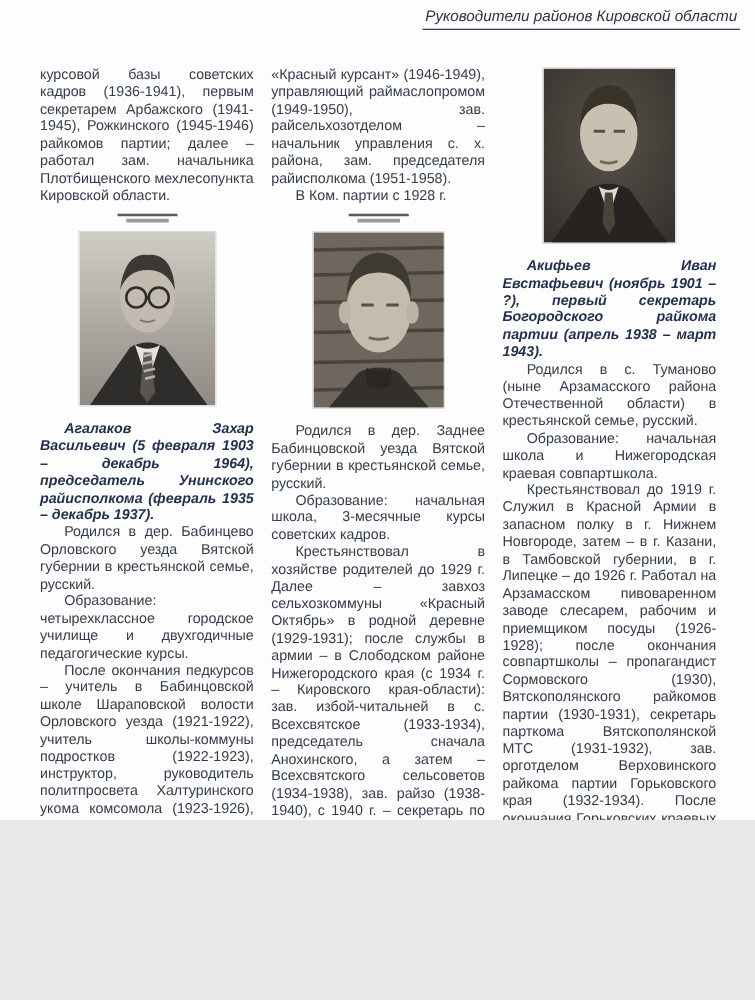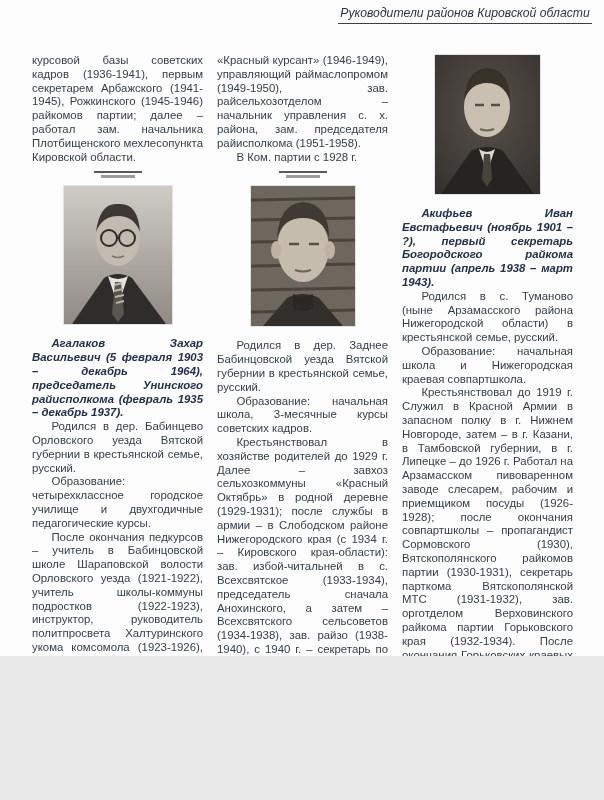--- a/index.html
+++ b/index.html
@@ -167,21 +167,21 @@
           <path d="M44 94 L52 118 L60 94 Q52 100 44 94Z" fill="#ddd8d0"></path>
           <path d="M49 99 L55 99 L57 124 L52 132 L47 124 Z" fill="#494439"></path>
           <ellipse cx="52" cy="52" rx="23" ry="30" fill="#c9c0b2"></ellipse>
           <path d="M29 46 Q31 14 52 13 Q75 14 75 46 Q69 28 52 28 Q35 28 29 46Z" fill="#383329"></path>
           <path d="M40 50 L49 50 M56 50 L65 50" stroke="#56504a" stroke-width="2.5"></path>
           <path d="M45 74 Q52 77 59 74" stroke="#70675c" stroke-width="2" fill="none"></path>
         </svg>
       </div>
 
       <p class="bio-heading">Акифьев Иван Евстафьевич (ноябрь 1901 – ?), первый секретарь Богородского райкома партии (апрель 1938 – март 1943).</p>
-      <p class="indent">Родился в с. Туманово (ныне Арзамасского района Нижегородской области) в крестьянской семье, русский.</p>
+      <p class="indent">Родился в с. Туманово (ныне Арзамасского района Отечественной области) в крестьянской семье, русский.</p>
       <p class="indent">Образование: начальная школа и Нижегородская краевая совпартшкола.</p>
       <p class="indent">Крестьянствовал до 1919 г. Служил в Красной Армии в запасном полку в г. Нижнем Новгороде, затем – в г. Казани, в Тамбовской губернии, в г. Липецке – до 1926 г. Работал на Арзамасском пивоваренном заводе слесарем, рабочим и приемщиком посуды (1926-1928); после окончания совпартшколы – пропагандист Сормовского (1930), Вятскополянского райкомов партии (1930-1931), секретарь парткома Вятскополянской МТС (1931-1932), зав. орготделом Верховинского райкома партии Горьковского края (1932-1934). После окончания Горьковских краевых годичных курсов марксизма-ленинизма – зам. секретаря Кильмезского, Бисеровского райкомов партии (1935-1938), первый секретарь Богородского райкома партии Кировской области (1938-1943), в 1943-1947 гг. – зав. сектором кадров при председателе Кировского облисполкома.</p>
       <p class="indent">В Ком. партии состоял в 1920-1922 гг. и с 1925 г.</p>
 
       <div class="divider">
         <div class="line-top"></div>
         <div class="line-bottom"></div>
       </div>
     </div>
 

